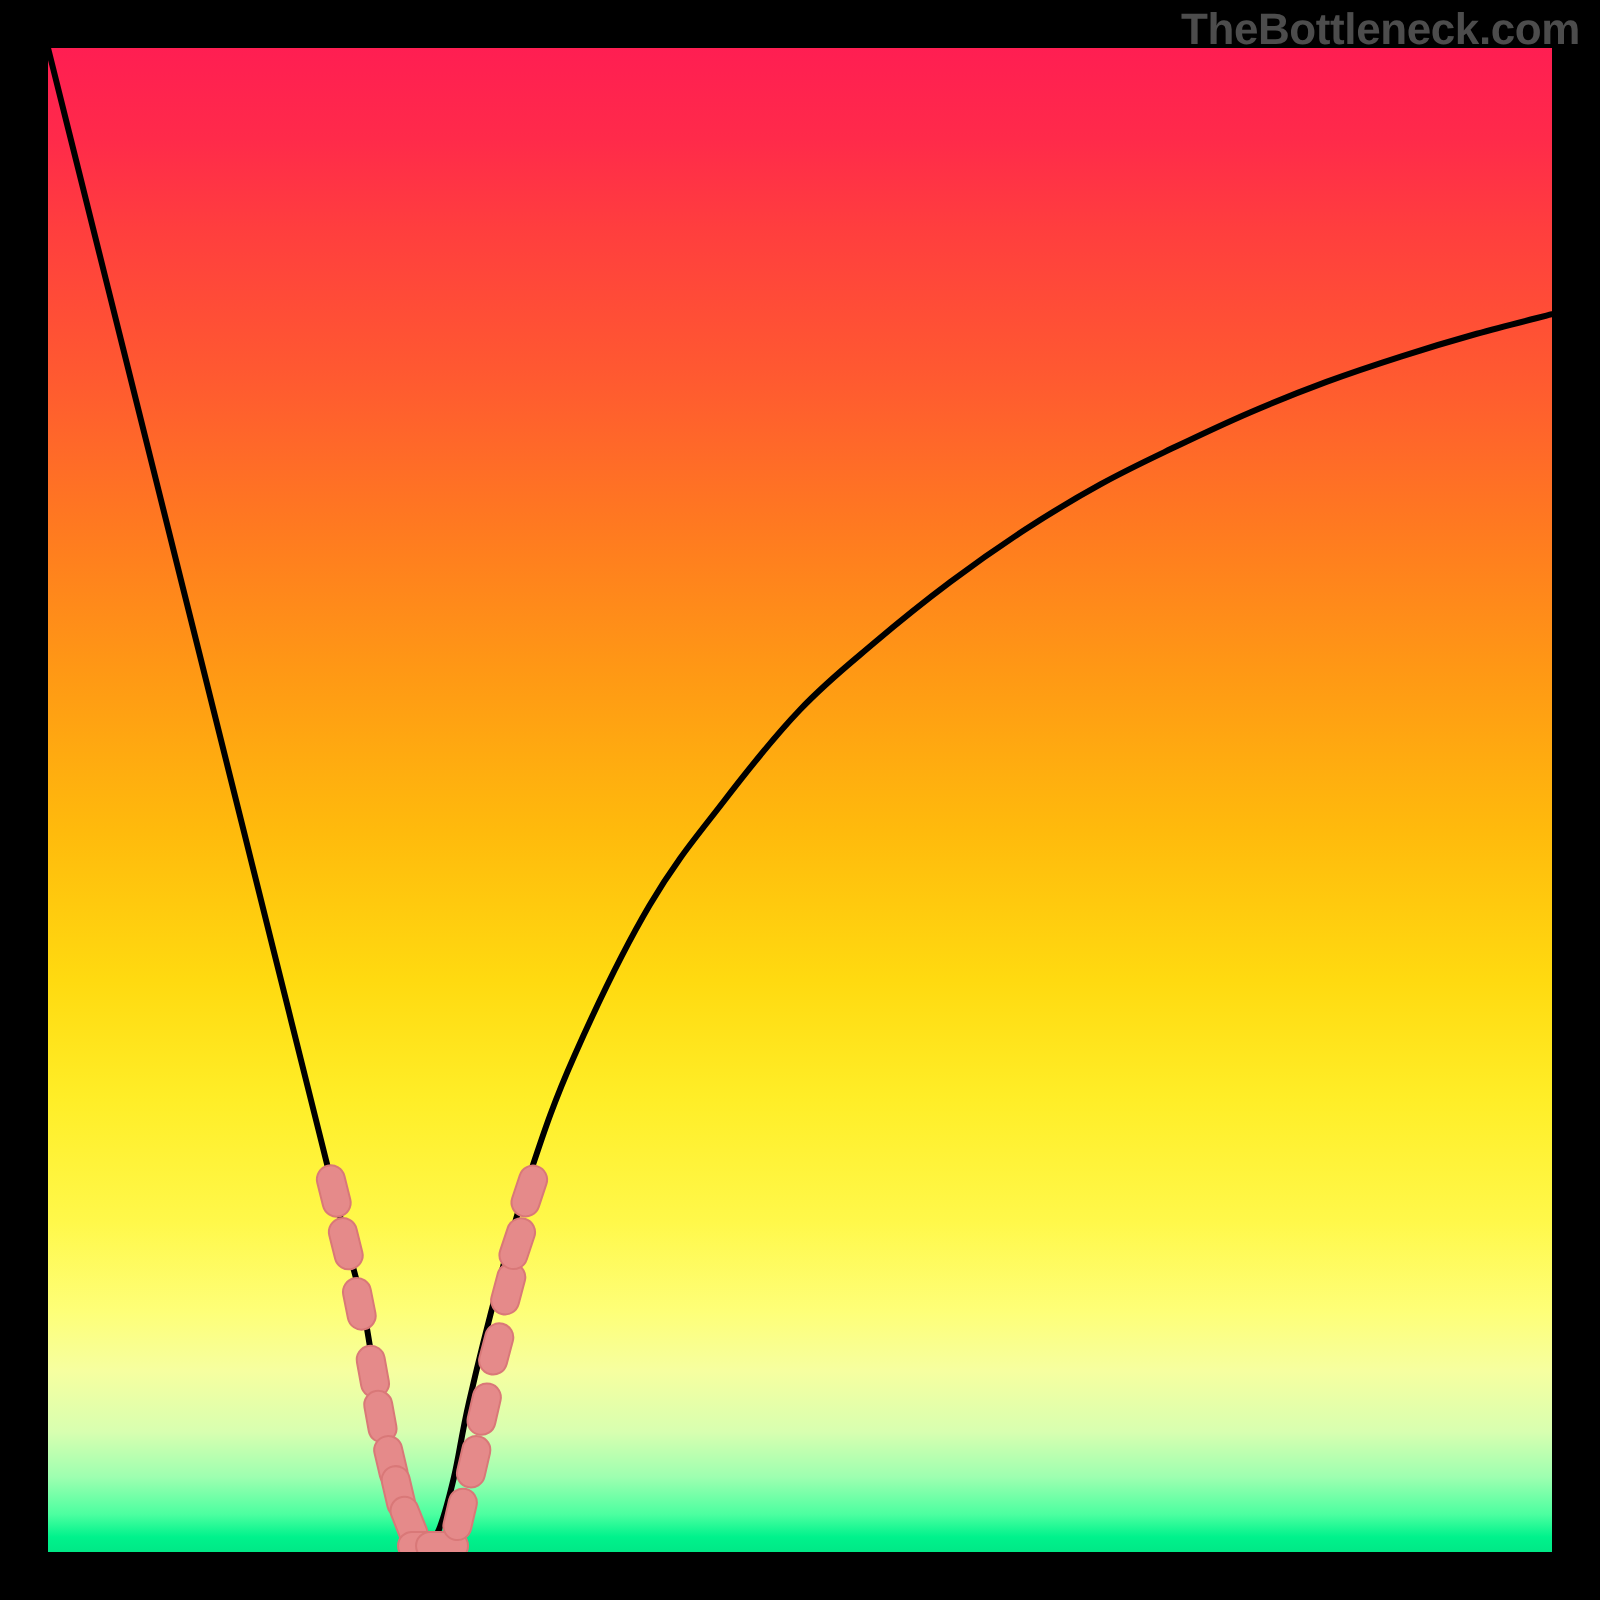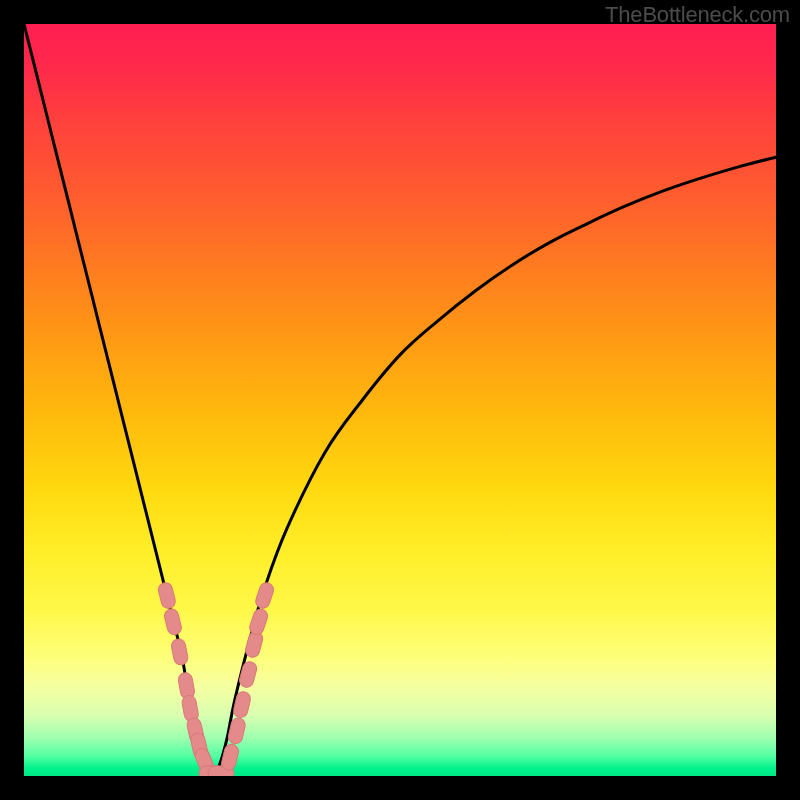--- a/index.html
+++ b/index.html
@@ -49,21 +49,21 @@
       #00f28c 99%,
       #00e886 100%
     );
   }
   .watermark {
     position: absolute;
     top: 2px;
     right: 10px;
     color: #4c4c4c;
     font-size: 22px;
-    font-weight: 400;
+    font-weight: 700;
     letter-spacing: -0.2px;
     user-select: none;
   }
   svg.curves {
     position: absolute;
     inset: 0;
   }
 </style>
 </head>
 <body>

